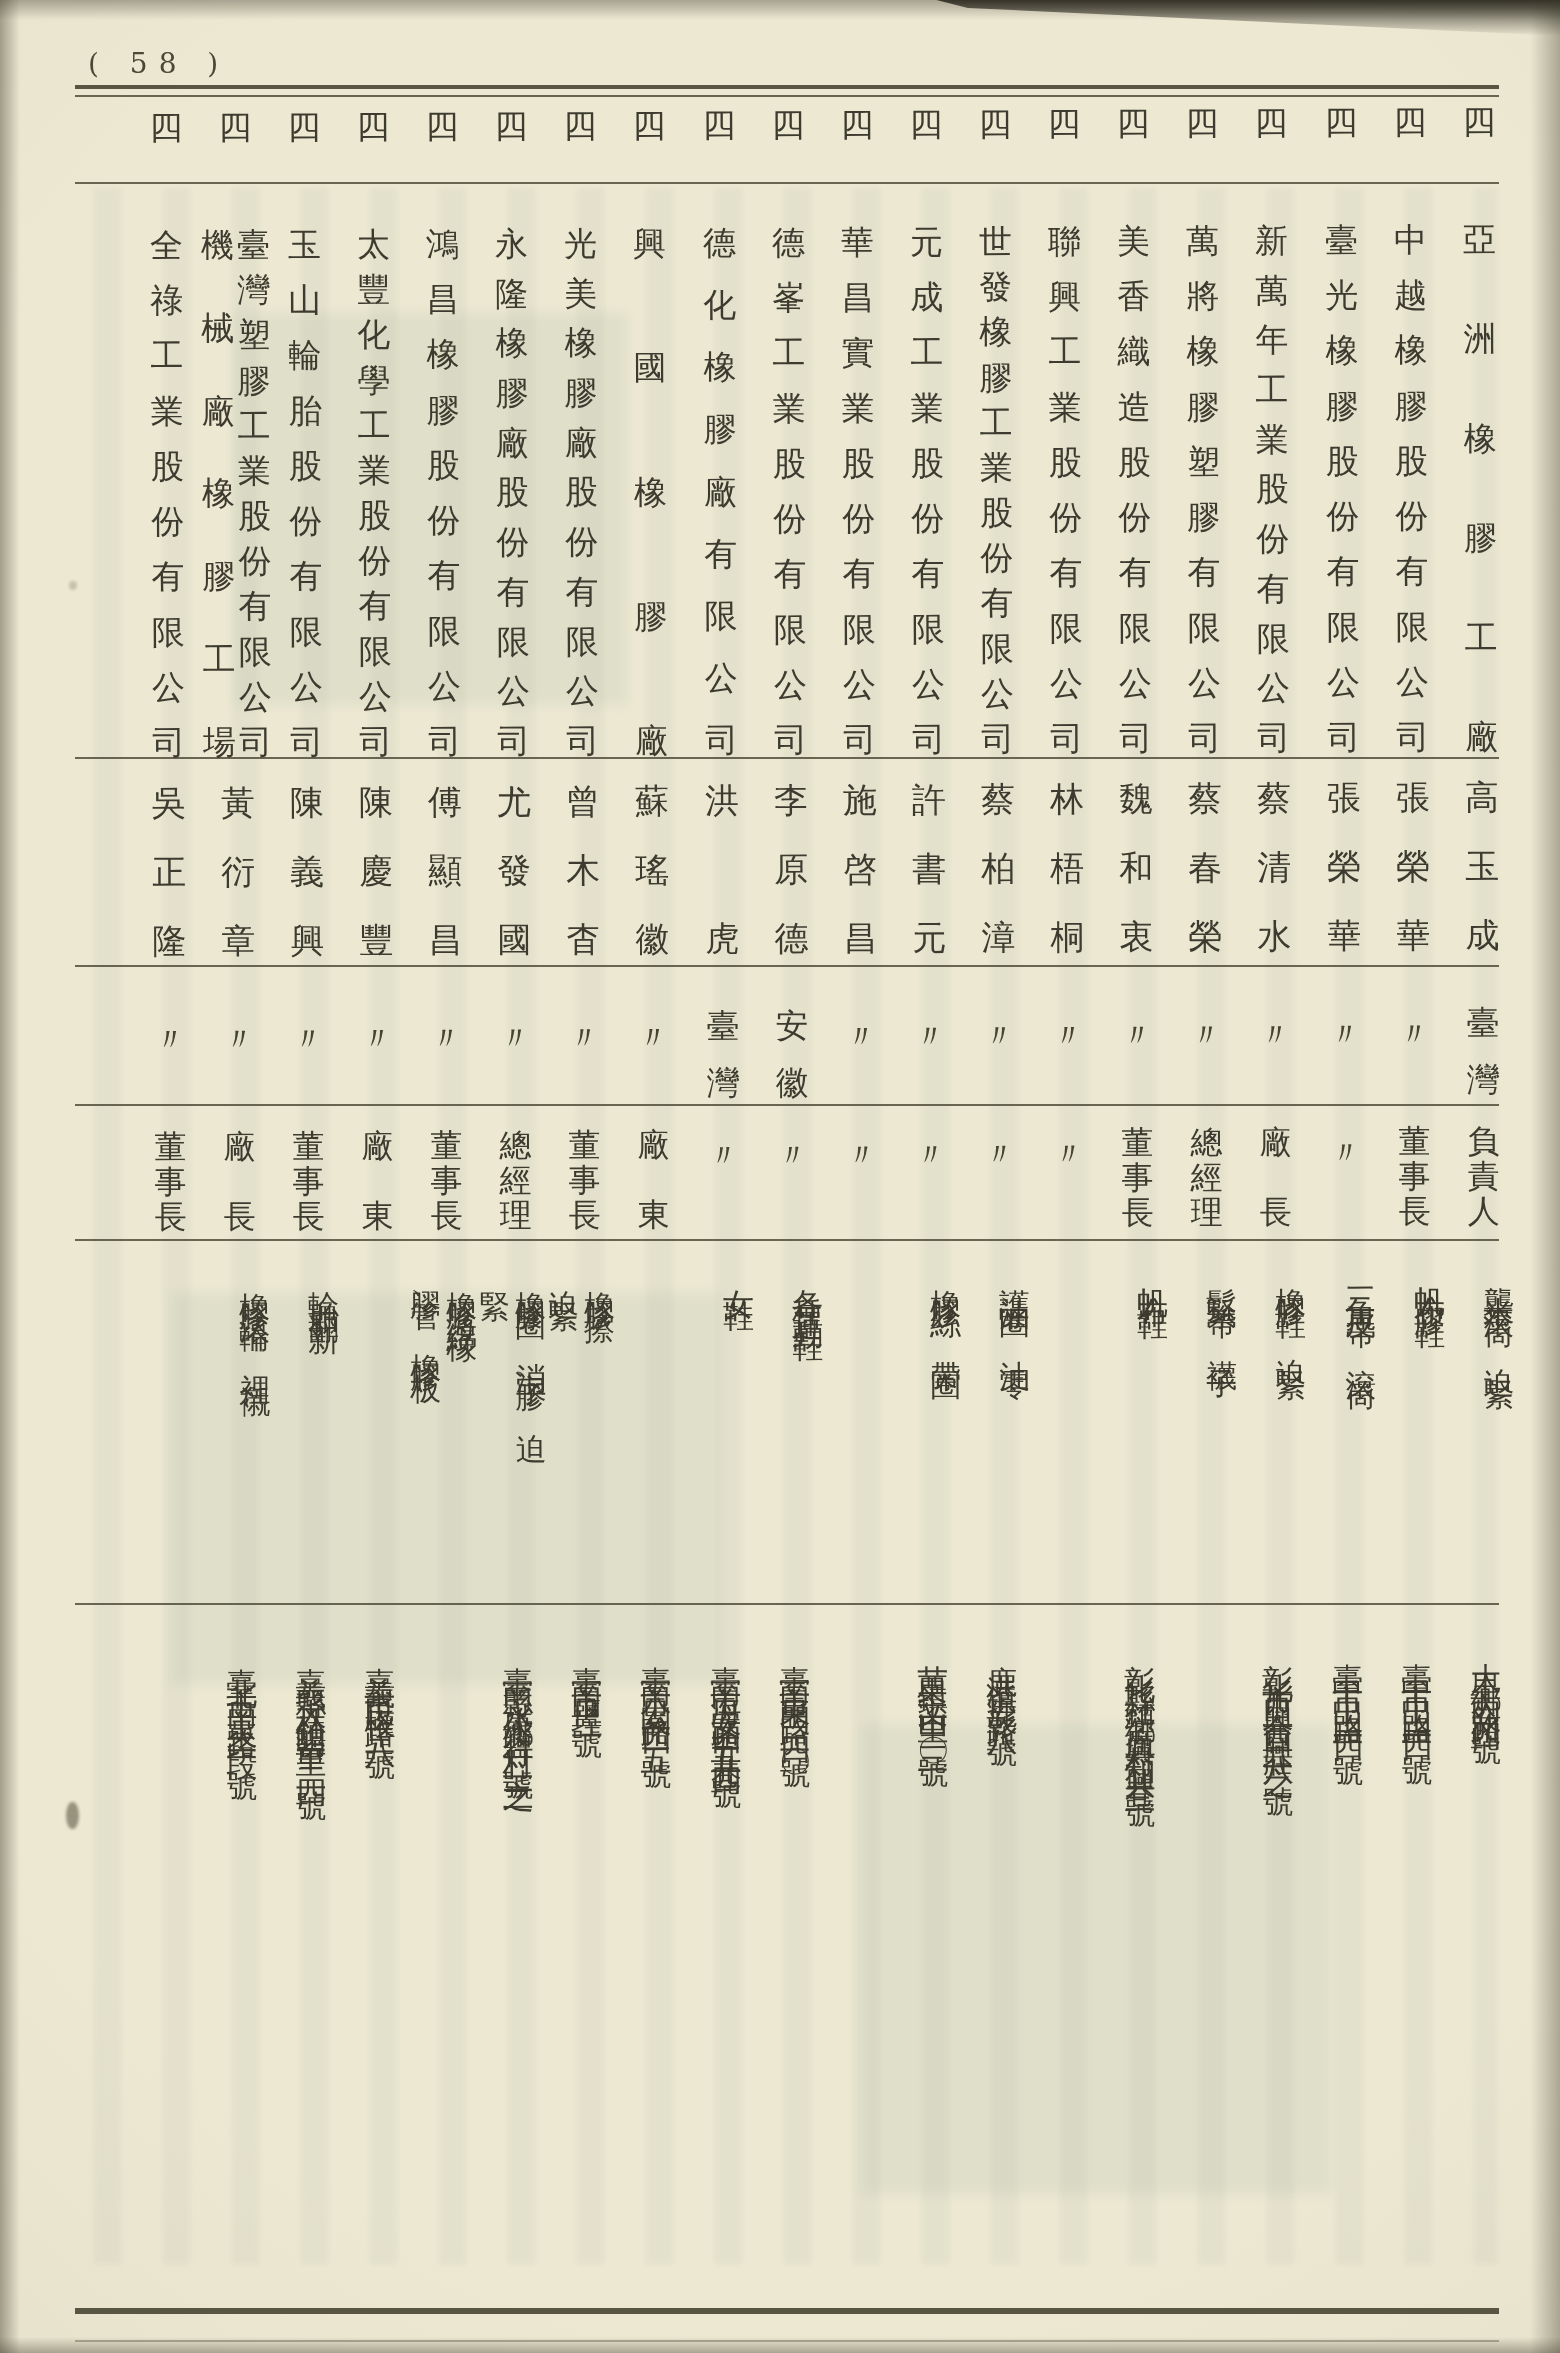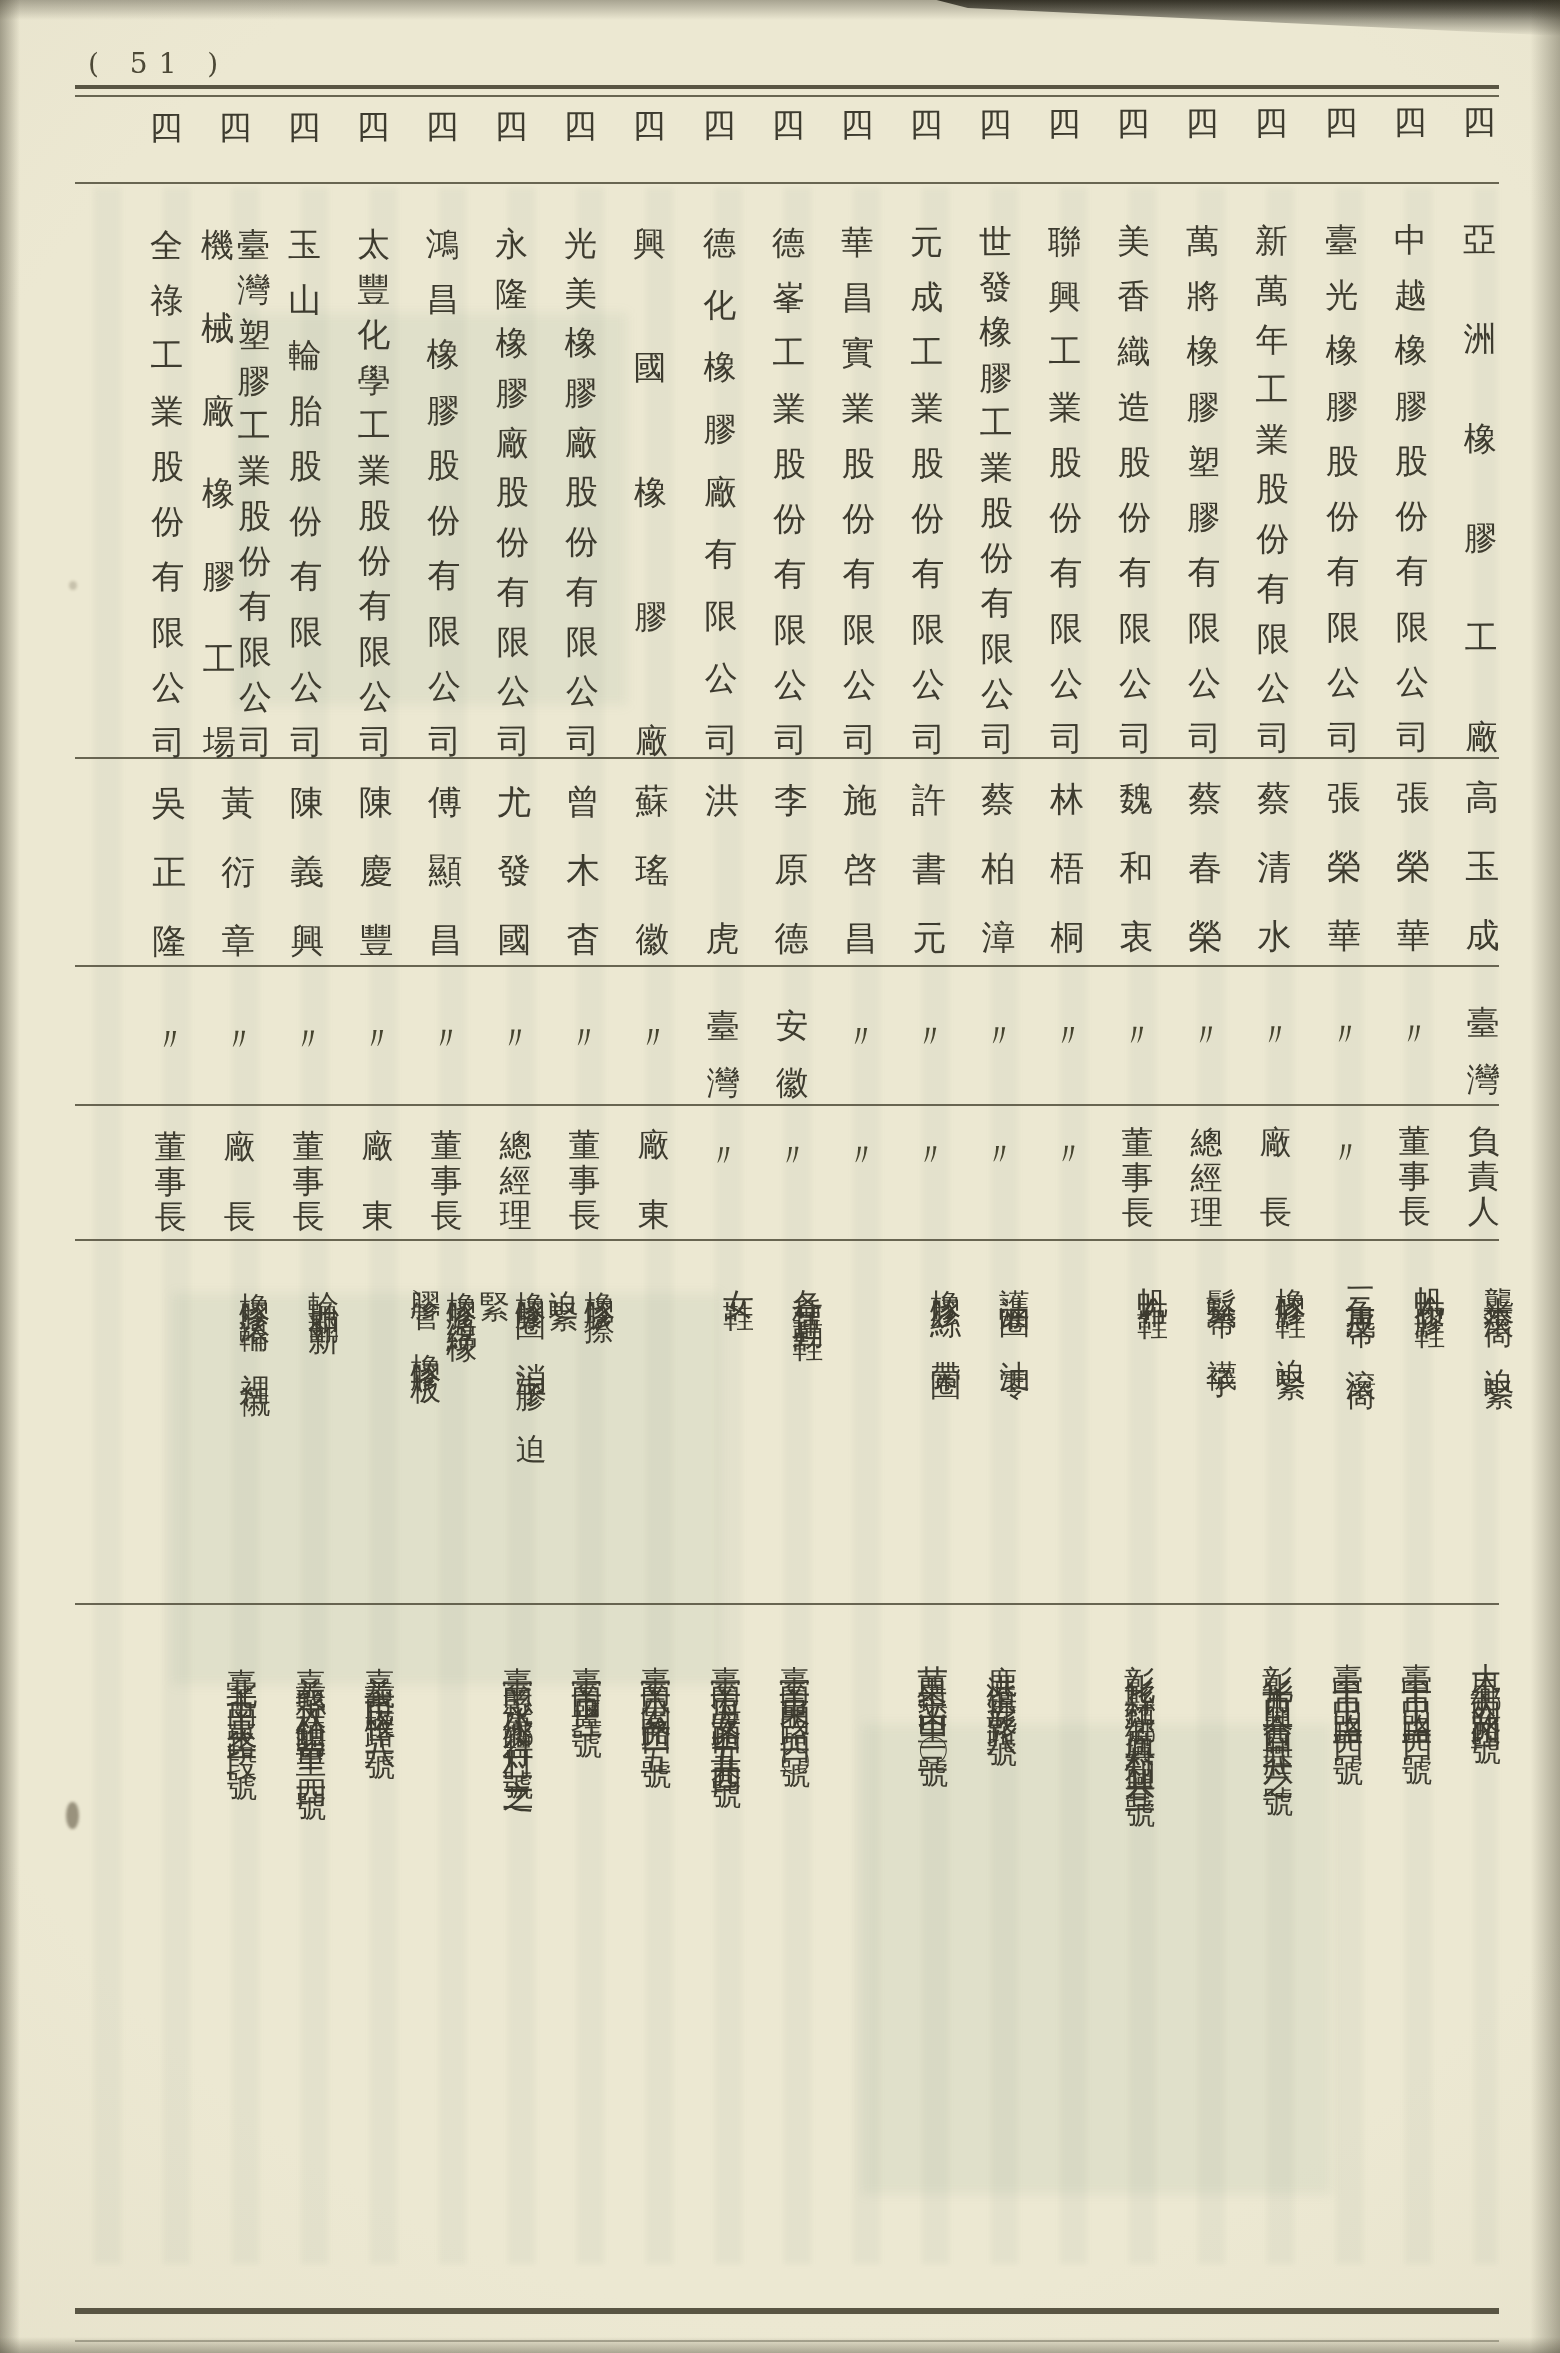--- a/index.html
+++ b/index.html
@@ -60,21 +60,21 @@
 </style>
 </head>
 <body>
 
 <div id="page">
   <div class="ghost"></div>
   <div class="ghost2" style="left:172px;top:1293px;width:548px;height:392px;"></div>
   <div class="ghost2" style="left:862px;top:1724px;width:470px;height:470px;"></div>
   <div class="ghost2" style="left:235px;top:313px;width:392px;height:392px;"></div>
 
-  <div class="pagenum">( 51 )</div>
+  <div class="pagenum">( 58 )</div>
 
   <div class="rule bold" style="top:85px;"></div>
   <div class="rule" style="top:95px;"></div>
   <div class="rule" style="top:182px;"></div>
   <div class="rule" style="top:757px;"></div>
   <div class="rule" style="top:965px;"></div>
   <div class="rule" style="top:1104px;"></div>
   <div class="rule" style="top:1239px;"></div>
   <div class="rule" style="top:1603px;"></div>
   <div class="rule bold" style="top:2308px;height:5.5px;"></div>

